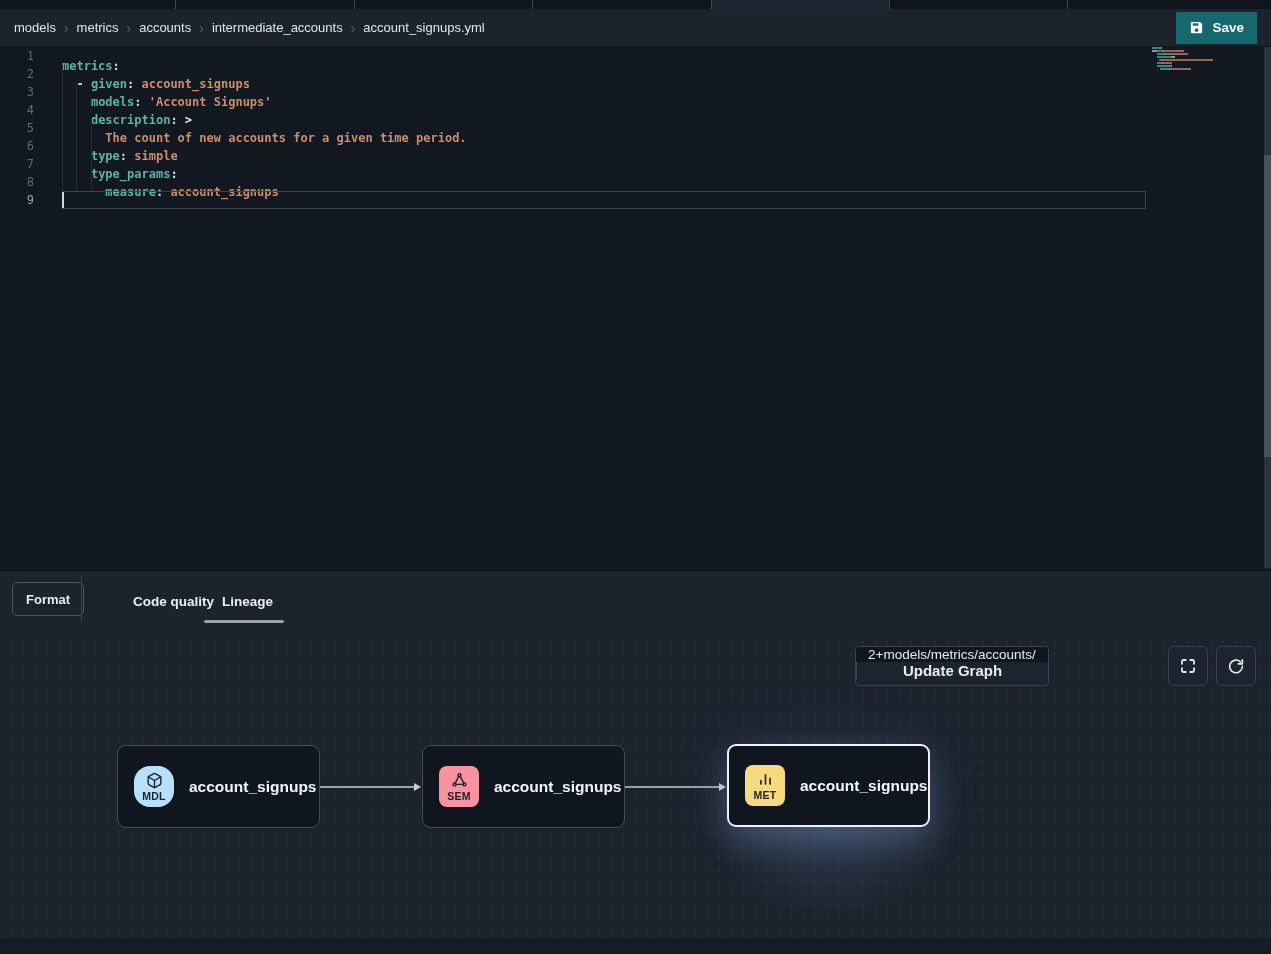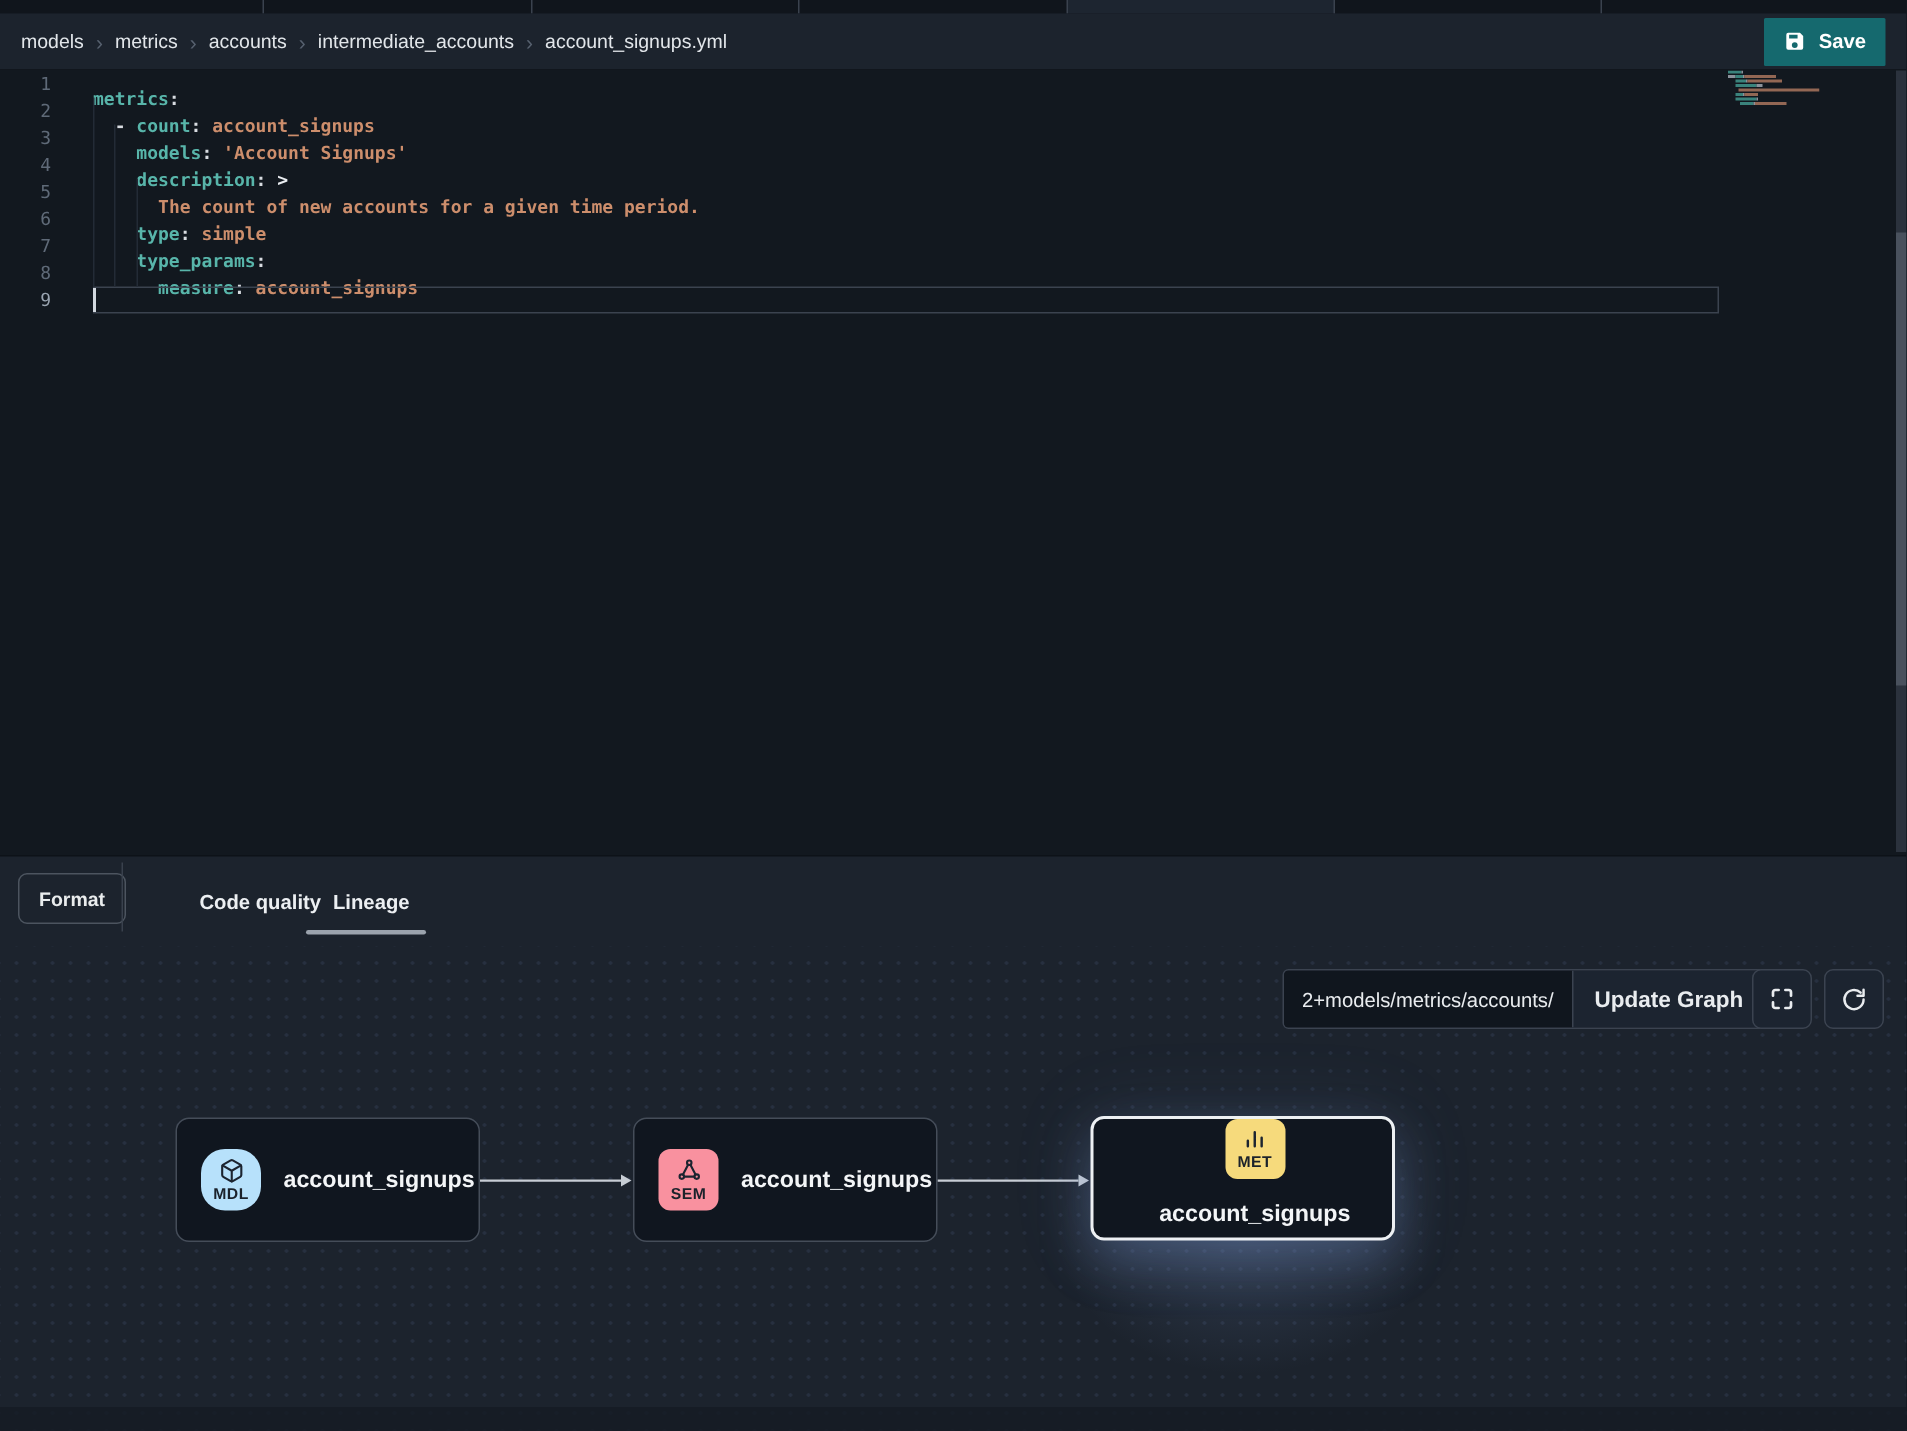--- a/index.html
+++ b/index.html
@@ -57,27 +57,27 @@
   
   .canvas { position:absolute; top:60px; left:0; width:1271px; height:324px;
     background-image:radial-gradient(circle, #273040 1px, transparent 1.3px);
     background-size:12px 12px; background-position:5px 5px; }
   .edges { position:absolute; top:0; left:0; pointer-events:none; }
   .node-glow { position:absolute; left:688px; top:108px; width:284px; height:190px; pointer-events:none;
     background:radial-gradient(ellipse at 50% 45%, rgba(125,155,210,.20), rgba(125,155,210,0) 62%); }
   .node { position:absolute; width:203px; height:83px; background:#10161f; border:1px solid #454d59;
     border-radius:9px; display:flex; align-items:center; padding-left:16px; gap:15px; cursor:pointer; }
   .node.selected { border:2px solid #edf0f3;
-    box-shadow:0 14px 34px rgba(120,150,205,.30), 0 2px 55px rgba(120,150,205,.14);flex-direction:column; }
+    box-shadow:0 14px 34px rgba(120,150,205,.30), 0 2px 55px rgba(120,150,205,.14); }
   .badge { width:40px; height:41px; flex:0 0 40px; border-radius:8px; display:flex; flex-direction:column;
     align-items:center; justify-content:center; color:#1b222b; }
   .badge-label { font-size:10.5px; font-weight:bold; letter-spacing:.3px; line-height:1; margin-top:2px; }
   .node-label { font-size:15.5px; font-weight:bold; color:#f3f5f7; }
   .graph-controls { position:absolute; left:855px; top:15px; height:40px; display:flex; }
-  .selector-group { display:flex; border:1px solid #3b4350; border-radius:4px; overflow:hidden; height:40px; }
+  .selector-group { display:flex; border:1px solid #3b4350; border-radius:4px; overflow:hidden; height:40px;flex-direction:column; }
   .selector-input { width:192px; background:#10161e; border:none; outline:none; color:#e9ecef;
     font-size:13.5px; padding:0 12px; font-family:inherit; }
   .update-btn { background:#1c2430; border:none; border-left:1px solid #3b4350; color:#e9ecef;
     font-size:15px; font-weight:bold; padding:0 14px; font-family:inherit; cursor:pointer; }
   .icon-btn { position:absolute; top:15px; width:40px; height:40px; border:1px solid #3b4350; border-radius:6px;
     background:#1c2430; display:flex; align-items:center; justify-content:center; cursor:pointer; }
   .footer-shade { position:absolute; left:0; bottom:0; width:100%; height:17px; background:#151b24; opacity:.85; }
 </style>
 </head>
 <body>
@@ -115,21 +115,21 @@
 </div>
 
 <div class="editor">
   <div id="codeLines">
       <div class="code-line">
         <span class="ln">1</span>
         <span class="code-text"><span class="tok-key">metrics</span><span class="tok-punct">:</span></span>
       </div>
       <div class="code-line">
         <span class="ln">2</span>
-        <span class="code-text"><span class="tok-punct">  - </span><span class="tok-key">count</span><span class="tok-punct">:</span><span class="tok-val"> account_signups</span></span>
+        <span class="code-text"><span class="tok-punct">  - </span><span class="tok-key">given</span><span class="tok-punct">:</span><span class="tok-val"> account_signups</span></span>
       </div>
       <div class="code-line">
         <span class="ln">3</span>
         <span class="code-text"><span class="tok-plain">    </span><span class="tok-key">models</span><span class="tok-punct">:</span><span class="tok-val"> 'Account Signups'</span></span>
       </div>
       <div class="code-line">
         <span class="ln">4</span>
         <span class="code-text"><span class="tok-plain">    </span><span class="tok-key">description</span><span class="tok-punct">:</span><span class="tok-op"> &gt;</span></span>
       </div>
       <div class="code-line">

